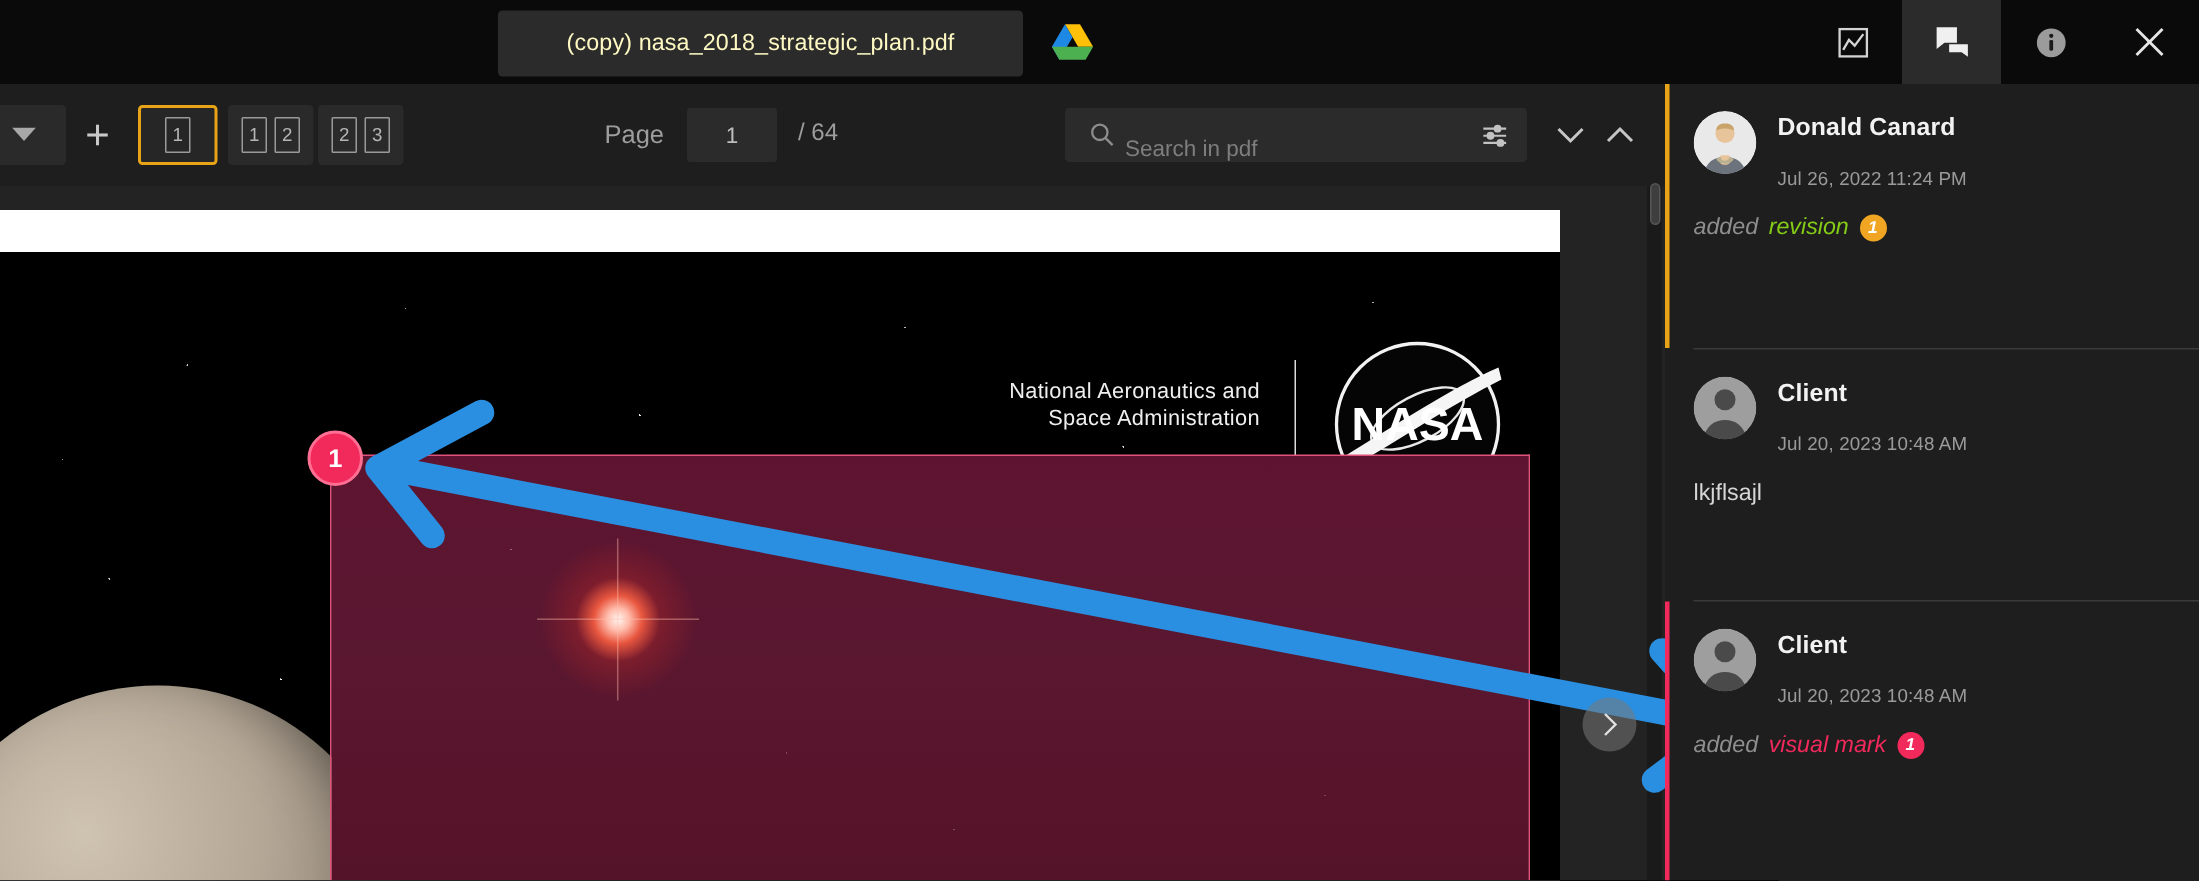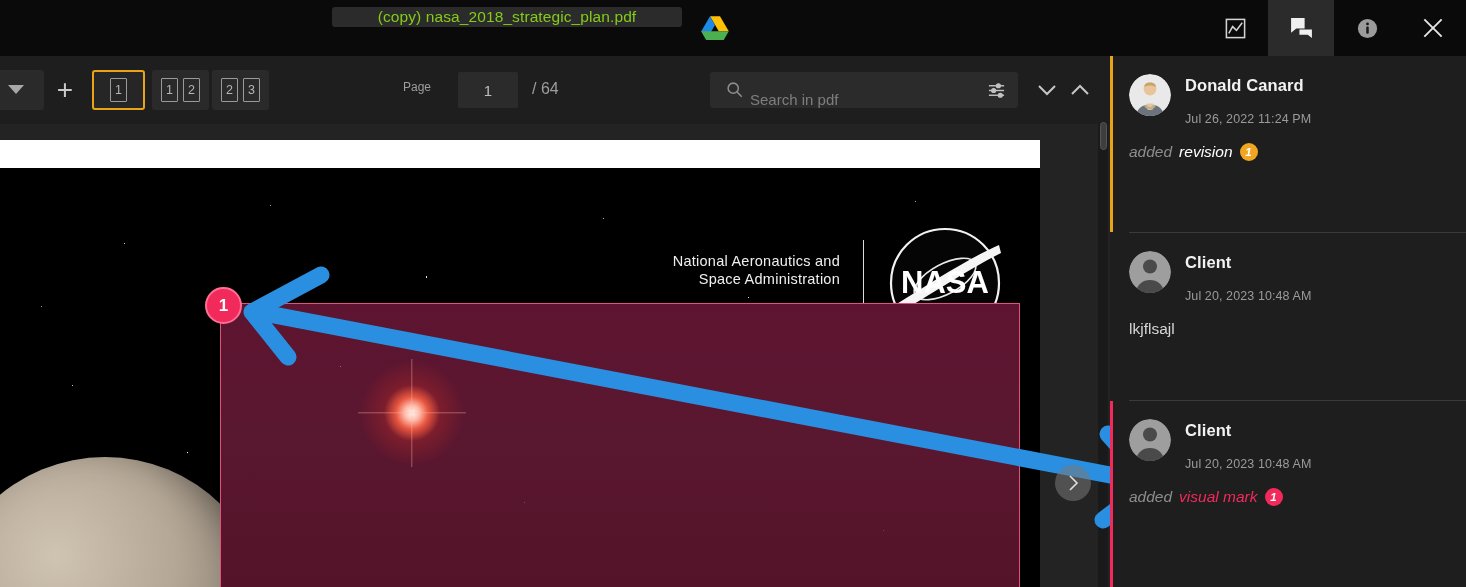--- a/index.html
+++ b/index.html
@@ -11,24 +11,24 @@
   }
   .app { position: relative; width: 1466px; height: 587px; background: #000; }
 
   
   .topbar {
     position: absolute; left: 0; top: 0; width: 1466px; height: 56px;
     background: #0a0a0a;
     display: flex; align-items: center;
   }
   .title-pill {
-    position: absolute; left: 332px; top: 7px; width: 350px; height: 20px;
+    position: absolute; left: 332px; top: 7px; width: 350px; height: 44px;
     background: #2b2b2b; border-radius: 3px;
     display: flex; align-items: center; justify-content: center;
-    color: #84cc16; font-size: 15.5px; letter-spacing: .1px;
+    color: #fef9c3; font-size: 15.5px; letter-spacing: .1px;
   }
   .drive-icon { position: absolute; left: 700px; top: 14px; width: 30px; height: 28px; }
 
   .top-actions { position: absolute; right: 0; top: 0; height: 56px; display: flex; }
   .top-btn {
     width: 66px; height: 56px; display: flex; align-items: center; justify-content: center;
     cursor: pointer;
   }
   .top-btn.active { background: #2b2b2b; }
 
@@ -57,21 +57,21 @@
   .pagemode.sel { border: 2px solid #e8a317; background: #262626; }
   .pg-ico {
     width: 17px; height: 24px; border: 1.4px solid #9a9a9a; border-radius: 1px;
     display: flex; align-items: center; justify-content: center;
     color: #b5b5b5; font-size: 12.5px;
   }
   .pm1 { left: 92px; width: 53px; }
   .pm2 { left: 152px; width: 57px; }
   .pm3 { left: 212px; width: 57px; }
 
-  .page-label { position: absolute; left: 403px; top: 80px; color: #9d9d9d; font-size: 12px; }
+  .page-label { position: absolute; left: 403px; top: 80px; color: #9d9d9d; font-size: 17px; }
   .page-input {
     position: absolute; left: 458px; top: 72px; width: 60px; height: 36px;
     background: #2b2b2b; border: none; border-radius: 2px;
     color: #bdbdbd; font-size: 15px; text-align: center;
     font-family: "Liberation Sans", sans-serif;
   }
   .page-total { position: absolute; left: 532px; top: 80px; color: #9d9d9d; font-size: 16px; text-align: right; }
 
   .searchbox {
     position: absolute; left: 710px; top: 72px; width: 308px; height: 36px;
@@ -364,21 +364,21 @@
             <path d="M17.4 30.6c2.4 3.4 4.8 3.4 7.2 0l2.2 1.2c-1.4 4.4-10.2 4.4-11.6 0z" fill="#b9b08f"></path>
           </svg>
         </div>
         <div class="c-meta">
           <div class="c-name">Donald Canard</div>
           <div class="c-date">Jul 26, 2022 11:24 PM</div>
         </div>
       </div>
       <div class="c-body c-action">
         <span class="verb">added</span>
-        <span style="color:#ffffff">revision</span>
+        <span style="color:#84cc16">revision</span>
         <span class="badge" style="background:#f0a623">1</span>
       </div>
     </div>
     <div class="divider"></div>
 
     <div class="comment cmt2">
       <div class="c-head">
         <div class="avatar">
           <svg viewBox="0 0 42 42" width="42" height="42">
             <circle cx="21" cy="21" r="21" fill="#9e9e9e"></circle>

